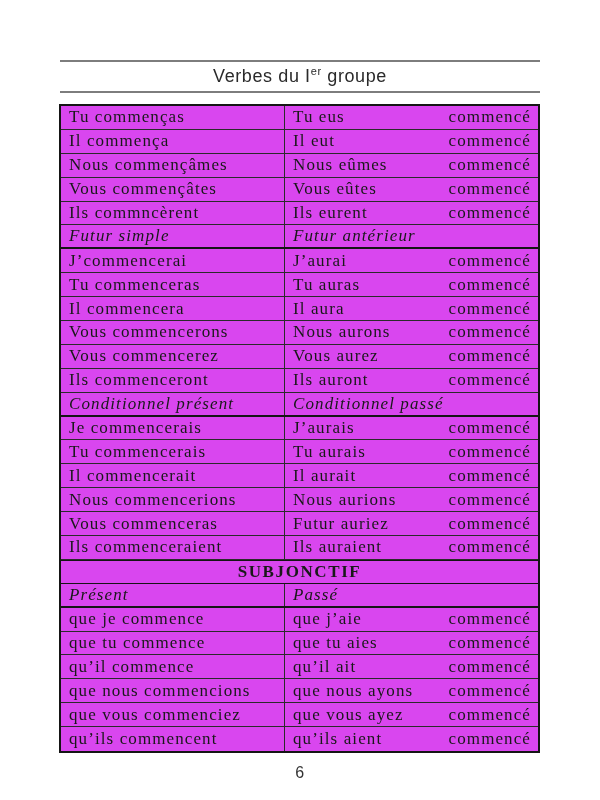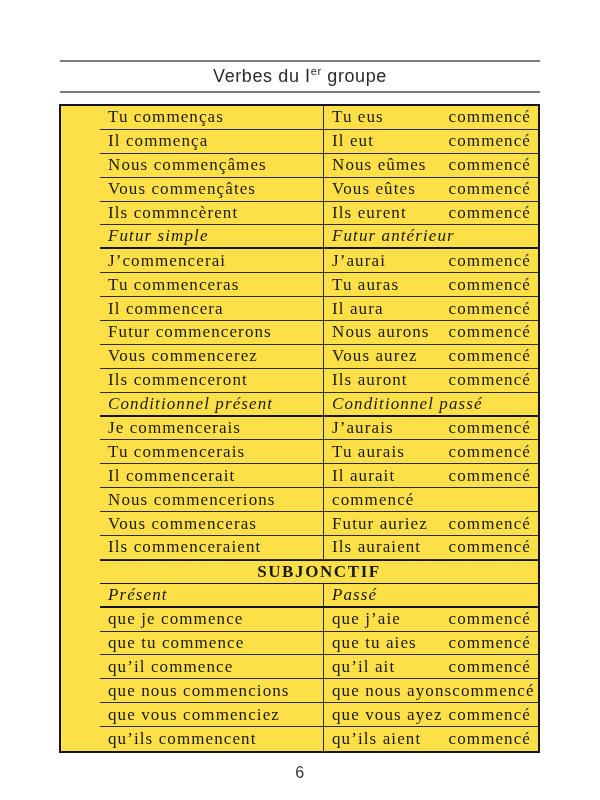--- a/index.html
+++ b/index.html
@@ -39,22 +39,21 @@
     line-height: 0;
     text-align: center;
   }
   .conj-table {
     position: absolute;
     left: 59px;
     top: 104px;
     width: 481px;
     border: 2.5px solid #151515;
     box-sizing: border-box;
-    background: #fde047;
-    padding-left: 39px;
+    background: #d946ef;
   }
   .row {
     display: flex;
     height: 23.9px;
     box-sizing: border-box;
     border-bottom: 1.4px solid #2b2b2b;
     align-items: center;
     font-size: 17px;
     letter-spacing: 1.1px;
     color: #191919;
@@ -161,21 +160,21 @@
         </div>
       </div>
       <div class="row form">
         <div class="cell left">Il commencera</div>
         <div class="cell right">
           <span>Il aura</span>
           <span>commencé</span>
         </div>
       </div>
       <div class="row form">
-        <div class="cell left">Futur commencerons</div>
+        <div class="cell left">Vous commencerons</div>
         <div class="cell right">
           <span>Nous aurons</span>
           <span>commencé</span>
         </div>
       </div>
       <div class="row form">
         <div class="cell left">Vous commencerez</div>
         <div class="cell right">
           <span>Vous aurez</span>
           <span>commencé</span>
@@ -209,20 +208,21 @@
       <div class="row form">
         <div class="cell left">Il commencerait</div>
         <div class="cell right">
           <span>Il aurait</span>
           <span>commencé</span>
         </div>
       </div>
       <div class="row form">
         <div class="cell left">Nous commencerions</div>
         <div class="cell right">
+          <span>Nous aurions</span>
           <span>commencé</span>
         </div>
       </div>
       <div class="row form">
         <div class="cell left">Vous commenceras</div>
         <div class="cell right">
           <span>Futur auriez</span>
           <span>commencé</span>
         </div>
       </div>

